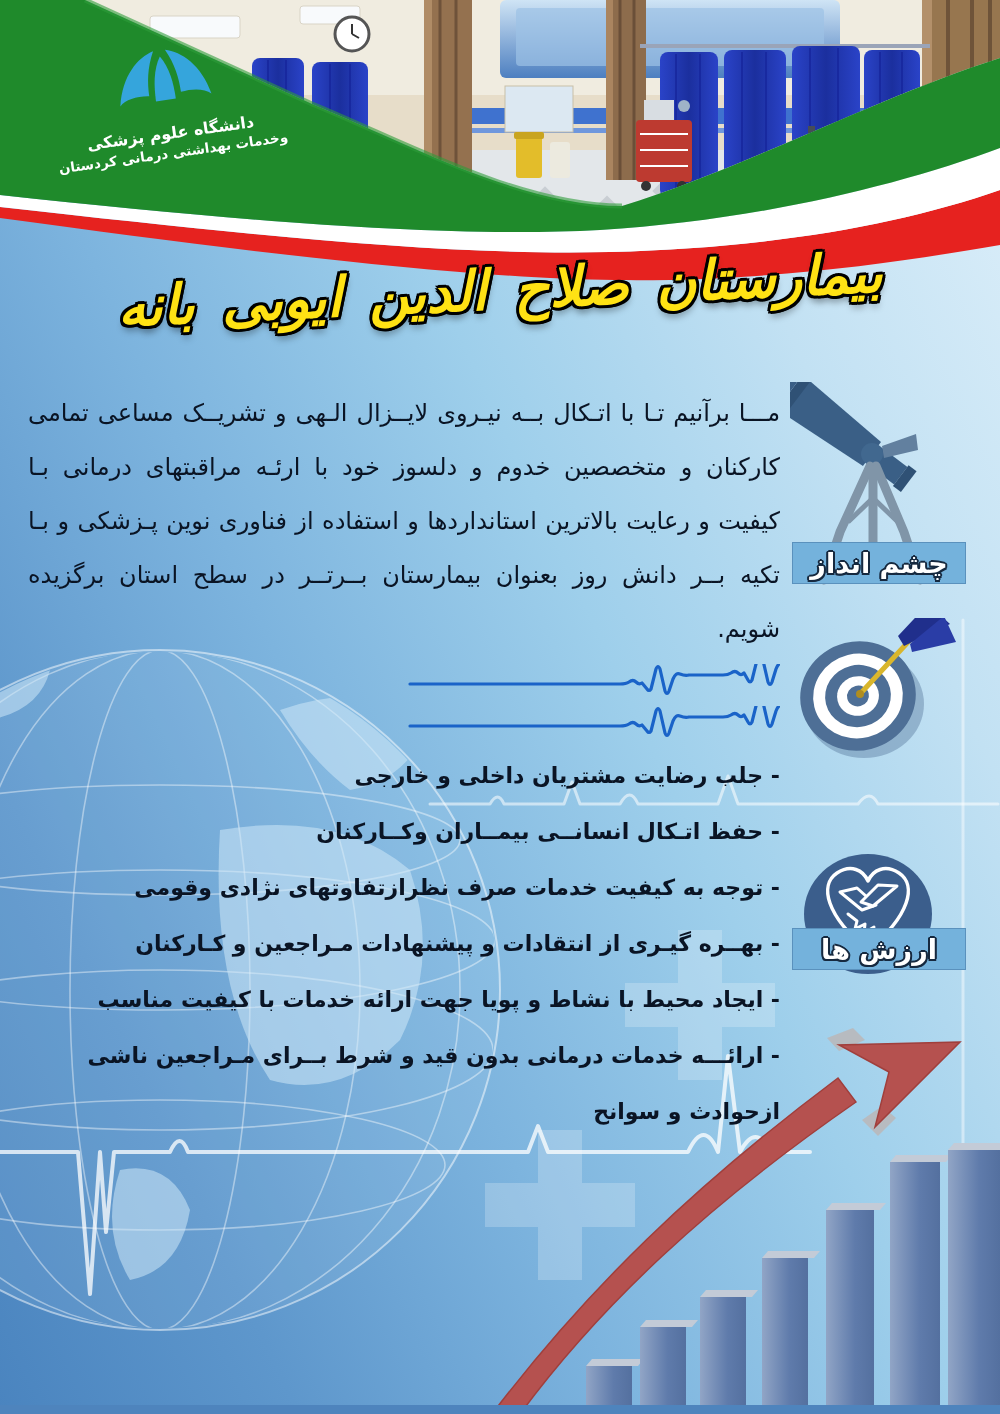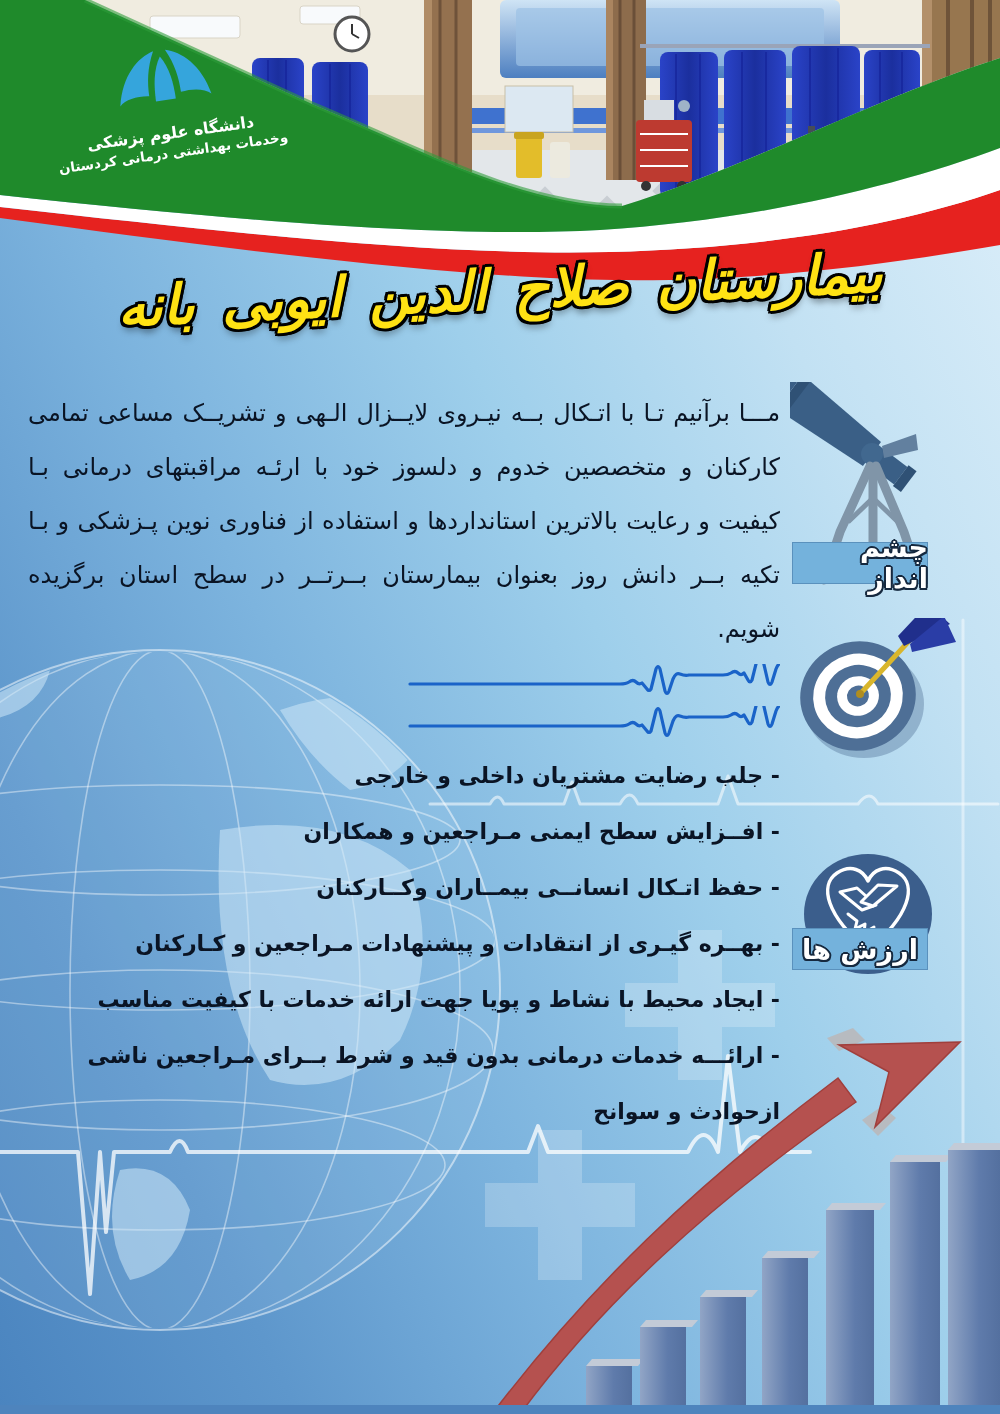--- a/index.html
+++ b/index.html
@@ -37,21 +37,21 @@
     margin:0 0 8px 0; font-size:24px; font-weight:normal;
     line-height:54px; text-align:justify;
   }
   .values{list-style:none; margin:6px 0 0 0; padding:0;}
   .values li{
     font-size:22px; font-weight:bold; line-height:56px; text-align:right;
   }
   .divider{margin:4px 0 6px auto; direction:ltr;}
   
   .band{
-    width:136px; height:42px; background:#74b2dc;
+    width:174px; height:42px; background:#74b2dc;
     display:flex; align-items:center; justify-content:center;
     font-size:27px; font-weight:bold; color:#ffffff; direction:rtl;
     box-shadow:inset 0 0 0 1px rgba(24,62,110,.28);
     text-shadow:
       2px 0 0 #16293f,-2px 0 0 #16293f,0 2px 0 #16293f,0 -2px 0 #16293f,
       1.5px 1.5px 0 #16293f,-1.5px -1.5px 0 #16293f,1.5px -1.5px 0 #16293f,-1.5px 1.5px 0 #16293f;
   }
   .footer-bar{left:0; bottom:0; width:100%; height:9px; background:#4e84bd;}
 </style>
 </head>
@@ -261,22 +261,22 @@
       <path d="M2,20 H212 q6,0 9,-2 q4,-3 7,0 q3,3 6,1 l5,6 q2,3 4,0 l5,-20 q2,-5 4,0 l5,22 q2,5 4,0 l4,-12 q3,-7 7,-5 q5,2 9,1 h34 q5,0 8,-2 q4,-3 7,0 q3,3 6,0 l4,7 q2,4 4,0 l6,-24 q2,-6 4,0 l6,26 q2,5 4,0 l4,-13 q3,-8 8,-6 q5,2 9,0 q4,-2 7,1 q3,3 7,1 q4,-2 8,0" fill="none" stroke="#1a63c8" stroke-width="3.2" stroke-linecap="round" stroke-linejoin="round"></path>
     </svg>
 
 
     <svg class="divider" width="372" height="36" viewBox="0 0 372 36">
       <path d="M2,20 H212 q6,0 9,-2 q4,-3 7,0 q3,3 6,1 l5,6 q2,3 4,0 l5,-20 q2,-5 4,0 l5,22 q2,5 4,0 l4,-12 q3,-7 7,-5 q5,2 9,1 h34 q5,0 8,-2 q4,-3 7,0 q3,3 6,0 l4,7 q2,4 4,0 l6,-24 q2,-6 4,0 l6,26 q2,5 4,0 l4,-13 q3,-8 8,-6 q5,2 9,0 q4,-2 7,1 q3,3 7,1 q4,-2 8,0" fill="none" stroke="#1a63c8" stroke-width="3.2" stroke-linecap="round" stroke-linejoin="round"></path>
     </svg>
 
     <ul class="values">
       <li>- جلب رضایت مشتریان داخلی و خارجی</li>
-      <li>- افــزایش سطح ایمنی مـراجعین و همکاران</li>
       <li>- حفظ اتـکال انسانــی بیمــاران وکــارکنان</li>
+      <li>- توجه به کیفیت خدمات صرف نظرازتفاوتهای نژادی وقومی</li>
       <li>- بهــره گیـری از انتقادات و پیشنهادات مـراجعین و کـارکنان</li>
       <li>- ایجاد محیط با نشاط و پویا جهت ارائه خدمات با کیفیت مناسب</li>
       <li>- ارائـــه خدمات درمانی بدون قید و شرط بــرای مـراجعین ناشی ازحوادث و سوانح</li>
     </ul>
   </div>
 
   <svg class="abs" style="left:790px;top:382px;" width="170" height="215" viewBox="0 0 170 215">
     <g transform="translate(82,72)">
       <g transform="rotate(-143)">
         <polygon points="0,-15 95,-21 95,21 0,15" fill="#3a5f86"></polygon>

